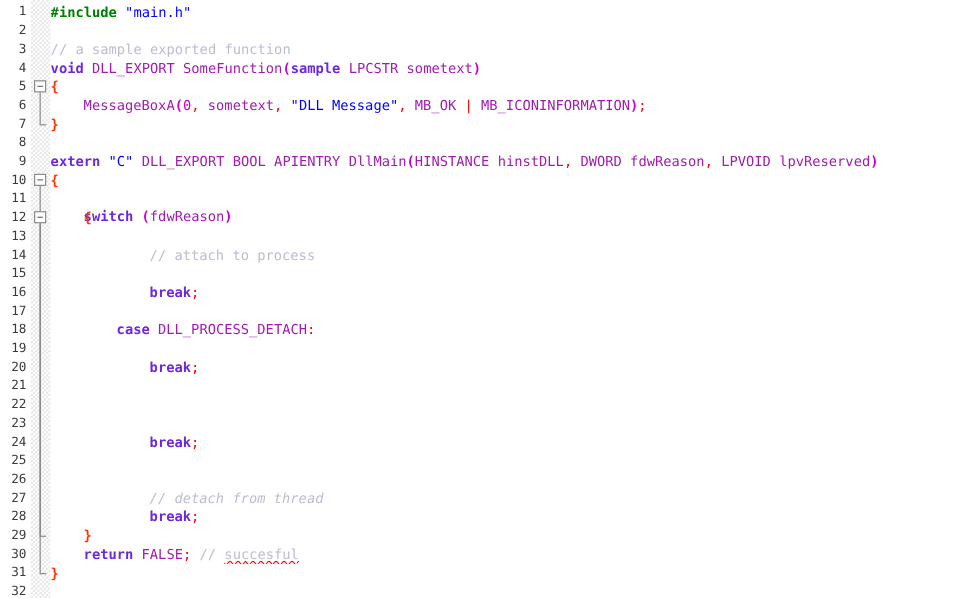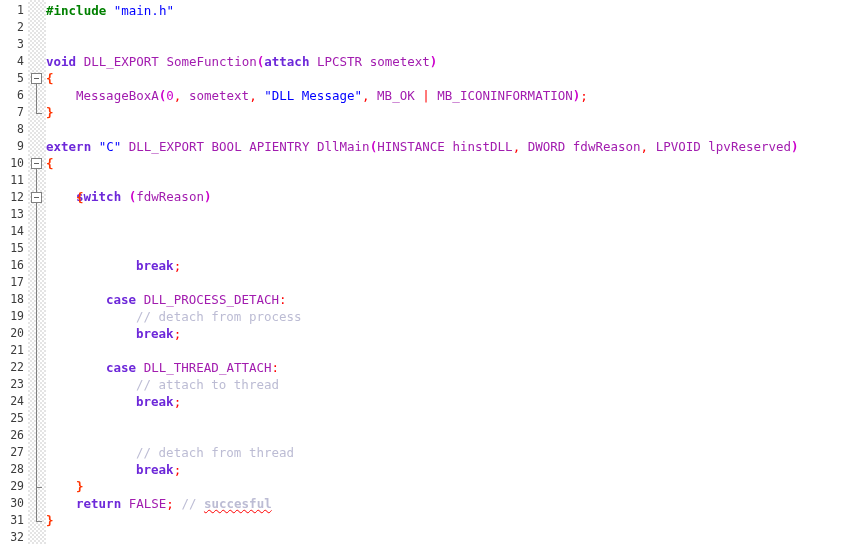--- a/index.html
+++ b/index.html
@@ -84,21 +84,20 @@
   .paren { color: #cc00cc; font-weight: bold; }
   .num   { color: #cc00cc; }
   .plain { color: #a21caf; }
   .brace { color: #ff3300; font-weight: bold; }
 
   .squiggle {
     text-decoration: underline;
     text-decoration-style: wavy;
     text-decoration-color: #ff0000;
     text-decoration-thickness: 1px;
-    font-weight: bold;
   }
 
   
   .fold-box {
     position: absolute;
     width: 11px;
     height: 11px;
     border: 1px solid #808080;
     background: #ffffff;
     box-sizing: border-box;
@@ -171,40 +170,39 @@
       <div class="fold-vline" style="left: 8px; top: 169px; height: 352px;"></div>
       <div class="fold-tick" style="left: 8px; top: 521px; width: 6px;"></div>
       <div class="fold-box" style="left: 3px; top: 192px;"></div>
       <div class="fold-vline" style="left: 8px; top: 203px; height: 284px;"></div>
       <div class="fold-tick" style="left: 8px; top: 487px; width: 6px;"></div>
     </div>
 
   <div class="code-area" id="codeArea">
       <div class="codeline" style="top: 2px; left: 0px;"><span class="pre">#include </span><span class="str">"main.h"</span></div>
       <div class="codeline" style="top: 19px; left: 0px;"></div>
-      <div class="codeline" style="top: 53px; left: 0px;"><span class="kw">void</span><span class="plain"> DLL_EXPORT SomeFunction</span><span class="paren">(</span><span class="kw">attach</span><span class="plain"> LPCSTR sometext</span><span class="paren">)</span></div>
+      <div class="codeline" style="top: 36px; left: 0px;"><span class="cmt">// a sample exported function</span></div>
+      <div class="codeline" style="top: 53px; left: 0px;"><span class="kw">void</span><span class="plain"> DLL_EXPORT SomeFunction</span><span class="paren">(</span><span class="kw">sample</span><span class="plain"> LPCSTR sometext</span><span class="paren">)</span></div>
       <div class="codeline" style="top: 70px; left: 0px;"><span class="brace">{</span></div>
       <div class="codeline" style="top: 87px; left: 30px;"><span class="plain">MessageBoxA</span><span class="paren">(</span><span class="num">0</span><span class="op">,</span><span class="plain"> sometext</span><span class="op">,</span><span class="plain"> </span><span class="str">"DLL Message"</span><span class="op">,</span><span class="plain"> MB_OK </span><span class="op">|</span><span class="plain"> MB_ICONINFORMATION</span><span class="paren">)</span><span class="op">;</span></div>
       <div class="codeline" style="top: 104px; left: 0px;"><span class="brace">}</span></div>
       <div class="codeline" style="top: 121px; left: 0px;"></div>
       <div class="codeline" style="top: 138px; left: 0px;"><span class="kw">extern</span><span class="plain"> </span><span class="str">"C"</span><span class="plain"> DLL_EXPORT BOOL APIENTRY DllMain</span><span class="paren">(</span><span class="plain">HINSTANCE hinstDLL</span><span class="op">,</span><span class="plain"> DWORD fdwReason</span><span class="op">,</span><span class="plain"> LPVOID lpvReserved</span><span class="paren">)</span></div>
       <div class="codeline" style="top: 155px; left: 0px;"><span class="brace">{</span></div>
       <div class="codeline" style="top: 172px; left: 30px; margin-top: 16px;"><span class="kw">switch</span><span class="plain"> </span><span class="paren">(</span><span class="plain">fdwReason</span><span class="paren">)</span></div>
       <div class="codeline" style="top: 189px; left: 30px;"><span class="brace">{</span></div>
+      <div class="codeline" style="top: 223px; left: 90px;"><span class="cmt">// attach to process</span></div>
       <div class="codeline" style="top: 257px; left: 90px;"><span class="kw">break</span><span class="op">;</span></div>
       <div class="codeline" style="top: 274px; left: 0px;"></div>
       <div class="codeline" style="top: 291px; left: 60px;"><span class="kw">case</span><span class="plain"> DLL_PROCESS_DETACH</span><span class="op">:</span></div>
-      <div class="codeline" style="top: 308px; left: 90px;"><span class="cmt">// detach from process</span></div>
       <div class="codeline" style="top: 325px; left: 90px;"><span class="kw">break</span><span class="op">;</span></div>
       <div class="codeline" style="top: 342px; left: 0px;"></div>
-      <div class="codeline" style="top: 359px; left: 60px;"><span class="kw">case</span><span class="plain"> DLL_THREAD_ATTACH</span><span class="op">:</span></div>
-      <div class="codeline" style="top: 376px; left: 90px;"><span class="cmt">// attach to thread</span></div>
       <div class="codeline" style="top: 393px; left: 90px;"><span class="kw">break</span><span class="op">;</span></div>
       <div class="codeline" style="top: 410px; left: 0px;"></div>
-      <div class="codeline" style="top: 444px; left: 90px;"><span class="cmt">// detach from thread</span></div>
+      <div class="codeline" style="top: 444px; left: 90px; font-style: italic;"><span class="cmt">// detach from thread</span></div>
       <div class="codeline" style="top: 461px; left: 90px;"><span class="kw">break</span><span class="op">;</span></div>
       <div class="codeline" style="top: 478px; left: 30px;"><span class="brace">}</span></div>
       <div class="codeline" style="top: 495px; left: 30px;"><span class="kw">return</span><span class="plain"> FALSE</span><span class="op">;</span><span class="plain"> </span><span class="cmt">// </span><span class="cmt squiggle">succesful</span></div>
       <div class="codeline" style="top: 512px; left: 0px;"><span class="brace">}</span></div>
       <div class="codeline" style="top: 529px; left: 0px;"></div>
     </div>
 
 </div>
 
 </body></html>

